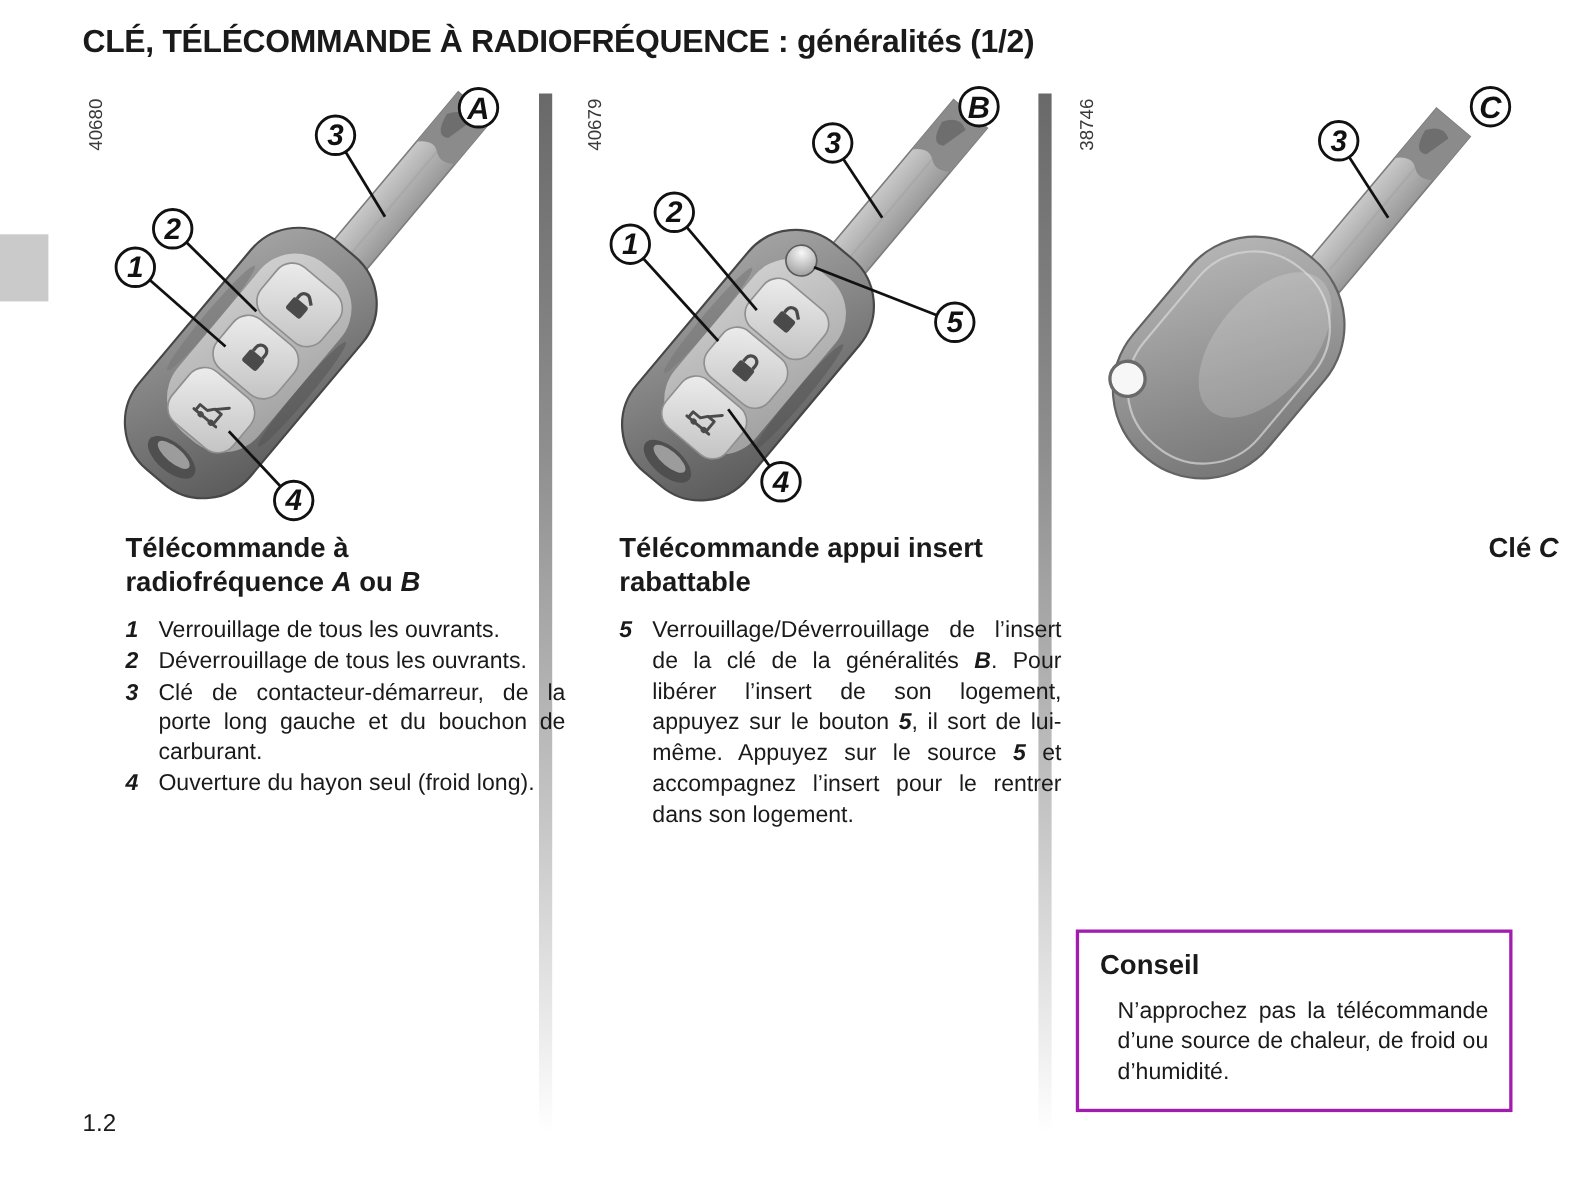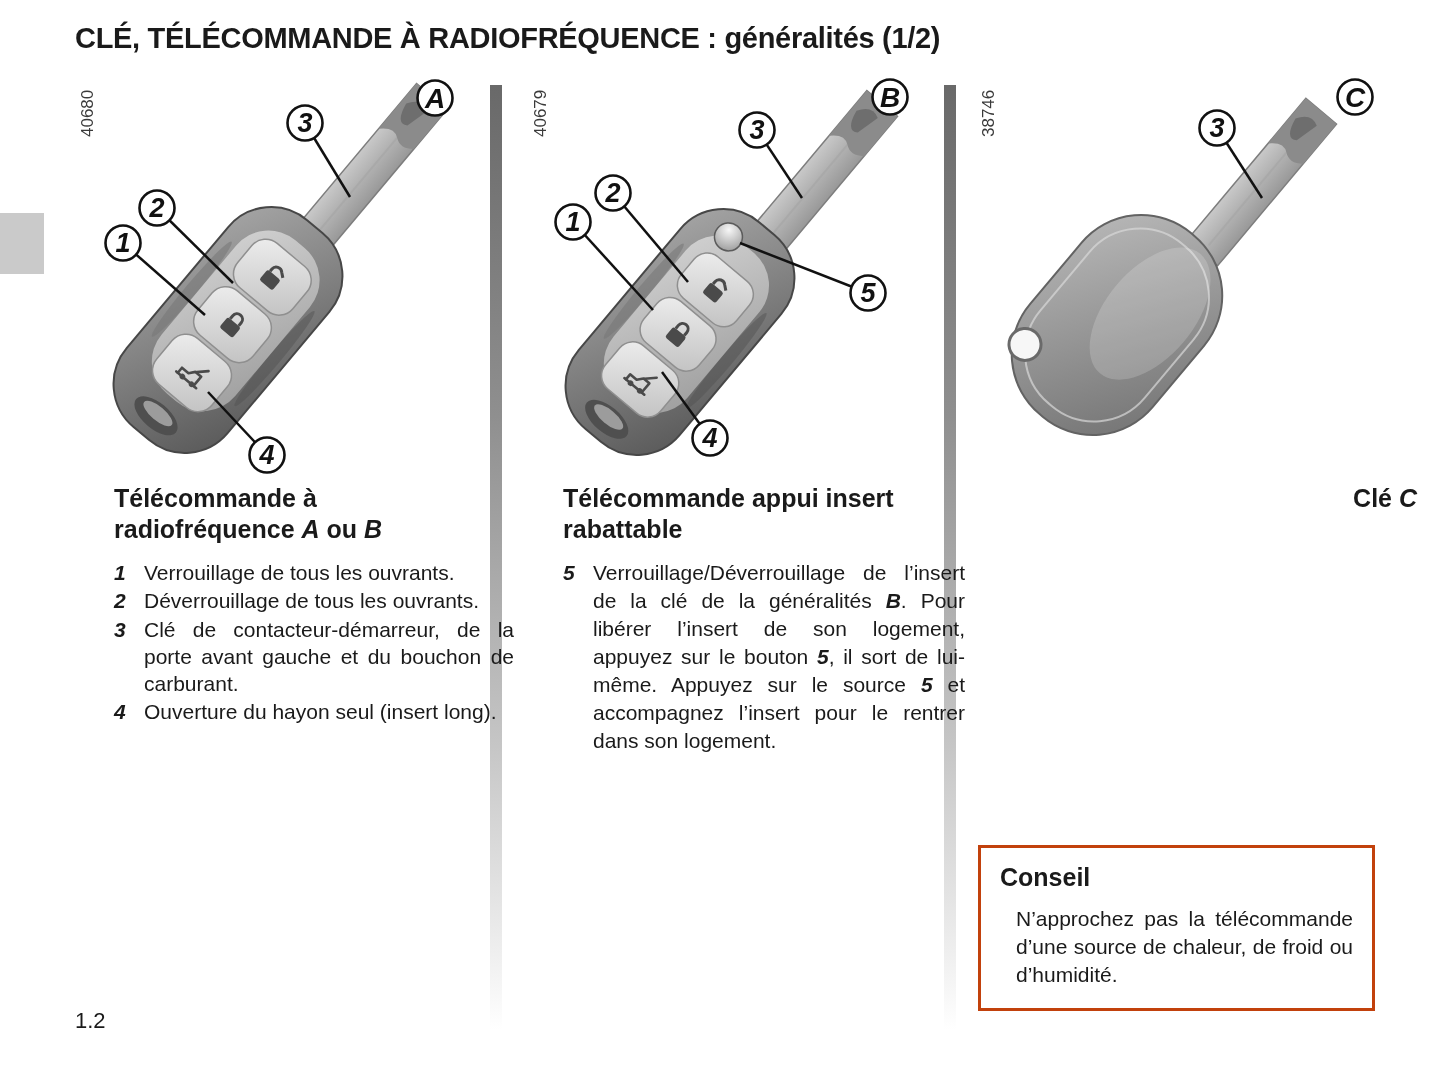--- a/index.html
+++ b/index.html
@@ -32,21 +32,21 @@
   h2.sec-heading { font-size:25px; font-weight:bold; line-height:1.22; margin-bottom:15px; }
   .bi { font-weight:bold; font-style:italic; }
   .plist { list-style:none; }
   .list-item { display:flex; font-size:21px; line-height:1.3; margin-bottom:1px; }
   .num { flex:0 0 30px; font-weight:bold; font-style:italic; }
   .itext { flex:1; text-align:justify; }
   .para-item { display:flex; font-size:21px; line-height:1.33; }
   .para-item .ptext { flex:1; text-align:justify; }
   .advice-box {
     position:absolute; left:978px; top:845px; width:397px;
-    border:3px solid #c2410c; padding:15px 19px 19px 19px; background:#fff;
+    border:3px solid #a21caf; padding:15px 19px 19px 19px; background:#fff;
   }
   .advice-title { font-size:25px; font-weight:bold; margin-bottom:13px; }
   .advice-text { font-size:21px; line-height:1.33; text-align:justify;margin-left:16px; }
   .page-num { position:absolute; left:75px; top:1008px; font-size:22px; }
   svg text.ref { font-size:17px; fill:#3a3a3a; }
   svg text.callout-n { font-size:27px; font-weight:bold; font-style:italic; fill:#111; text-anchor:middle; }
   svg text.badge-l { font-size:28px; font-weight:bold; font-style:italic; fill:#111; text-anchor:middle; }
   svg .lead { stroke:#111; stroke-width:2.5; }
   svg .cball { fill:#fff; stroke:#111; stroke-width:2.6; }
 </style>
@@ -283,25 +283,25 @@
     <li class="list-item">
       <span class="num">1</span>
       <span class="itext">Verrouillage de tous les ouvrants.</span>
     </li>
     <li class="list-item">
       <span class="num">2</span>
       <span class="itext">Déverrouillage de tous les ouvrants.</span>
     </li>
     <li class="list-item">
       <span class="num">3</span>
-      <span class="itext">Clé de contacteur-démarreur, de la porte avant gauche et du bouchon de carburant.</span>
+      <span class="itext">Clé de contacteur-démarreur, de la porte long gauche et du bouchon de carburant.</span>
     </li>
     <li class="list-item">
       <span class="num">4</span>
-      <span class="itext">Ouverture du hayon seul (insert long).</span>
+      <span class="itext">Ouverture du hayon seul (froid long).</span>
     </li>
   </ol>
 </section>
 
 <section class="col col-2">
   <h2 class="sec-heading"><span>Télécommande appui insert</span><br><span><span>rabattable</span></span></h2>
   <div class="para-item">
     <span class="num">5</span>
     <p class="ptext"><span>Verrouillage/Déverrouillage de l’insert de la clé de la généralités </span><span class="bi">B</span><span>. Pour libérer l’insert de son logement, appuyez sur le bouton </span><span class="bi">5</span><span>, il sort de lui-même. Appuyez sur le source </span><span class="bi">5</span><span> et accompagnez l’insert pour le rentrer dans son logement.</span></p>
   </div>

